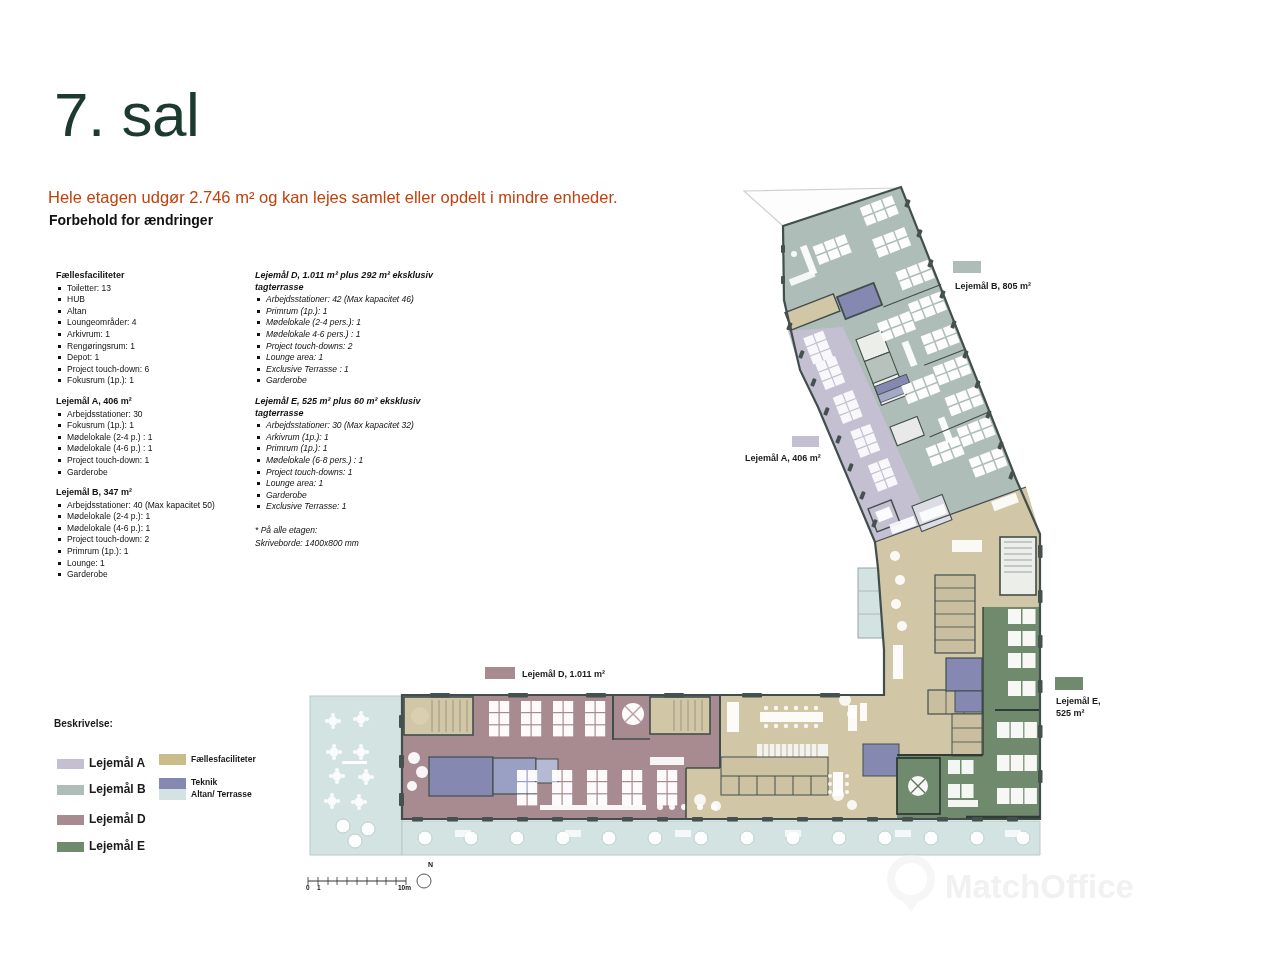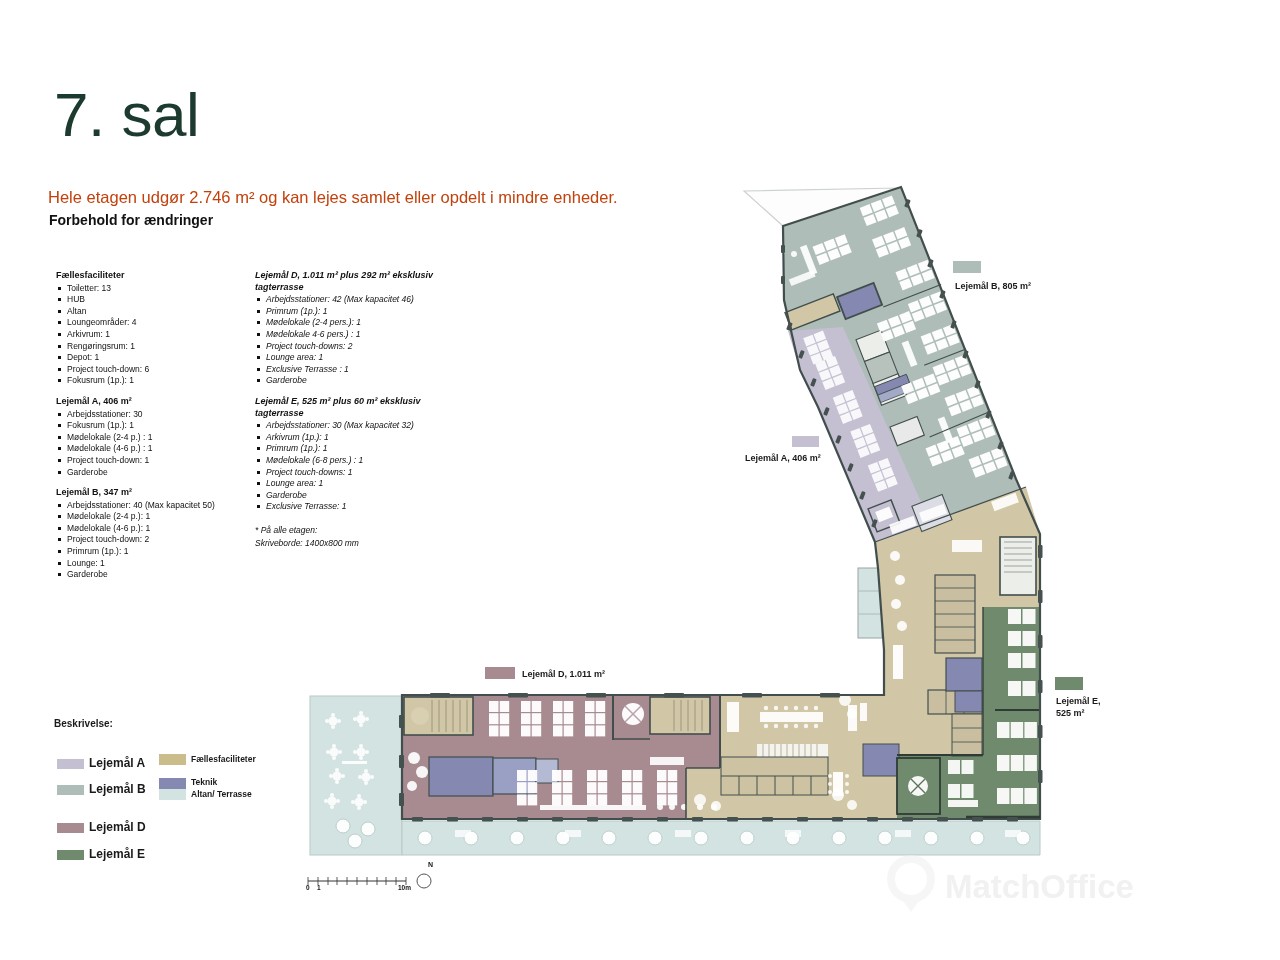--- a/index.html
+++ b/index.html
@@ -68,21 +68,21 @@
     <div class="it"><span class="bu"></span>Exclusive Terrasse: 1</div>
 <div class="gap"></div>
 <div style="margin-top:3px">* På alle etagen:</div>
 <div style="margin-top:2px">Skriveborde: 1400x800 mm</div>
 </div>
 
 <div class="abs" style="left:54px;top:718px;font-size:10px;font-weight:bold;">Beskrivelse:</div>
 
 <div class="abs" style="left:57px;top:756px;font-size:12px;font-weight:bold;">
   <div style="margin-bottom:12px"><span style="display:inline-block;width:27px;height:10px;background:#c4c0d2;vertical-align:middle;margin-right:5px"></span>Lejemål A</div>
-  <div style="margin-bottom:24px"><span style="display:inline-block;width:27px;height:10px;background:#aebdb7;vertical-align:middle;margin-right:5px"></span>Lejemål B</div>
+  <div style="margin-bottom:16px"><span style="display:inline-block;width:27px;height:10px;background:#aebdb7;vertical-align:middle;margin-right:5px"></span>Lejemål B</div>
   <div style="margin-bottom:13px"><span style="display:inline-block;width:27px;height:10px;background:#a78b91;vertical-align:middle;margin-right:5px"></span>Lejemål D</div>
   <div><span style="display:inline-block;width:27px;height:10px;background:#708a6d;vertical-align:middle;margin-right:5px"></span>Lejemål E</div>
 </div>
 
 <div class="abs" style="left:159px;top:754px;font-size:8.5px;font-weight:bold;">
   <div style="margin-bottom:12px"><span style="display:inline-block;width:27px;height:11px;background:#cbbc8c;vertical-align:middle;margin-right:5px"></span>Fællesfaciliteter</div>
   <div style="margin-bottom:0"><span style="display:inline-block;width:27px;height:11px;background:#8588b0;vertical-align:middle;margin-right:5px"></span>Teknik</div>
   <div><span style="display:inline-block;width:27px;height:11px;background:#d3e3e1;vertical-align:middle;margin-right:5px"></span>Altan/ Terrasse</div>
 </div>
 

